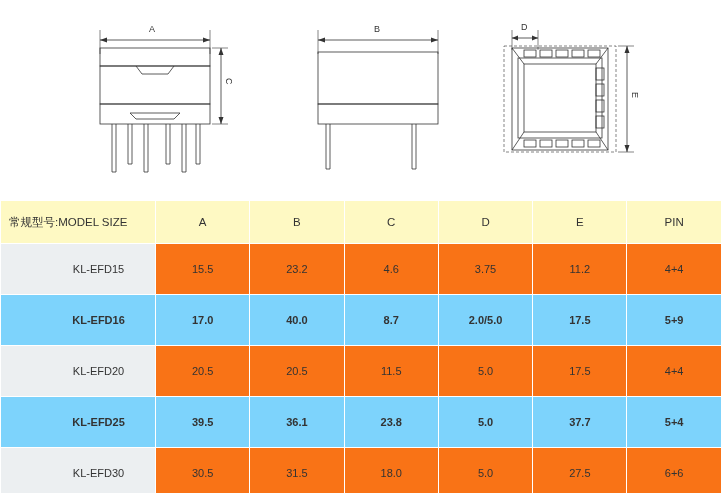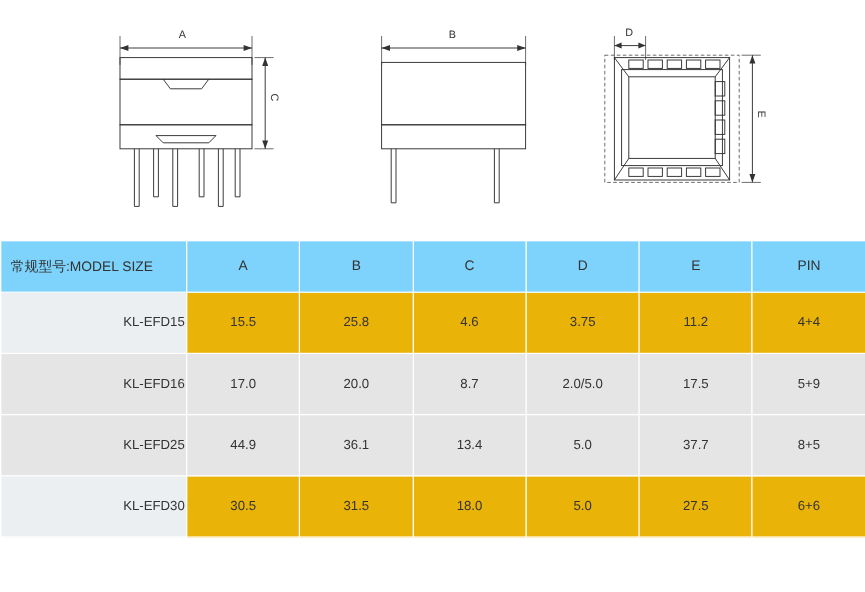--- a/index.html
+++ b/index.html
@@ -54,40 +54,40 @@
   table.spec col.cx { width: 94.3px; }
   table.spec col.cp { width: 94.3px; }
   table.spec th, table.spec td {
     border: 1px solid #ffffff;
     text-align: center;
     vertical-align: middle;
     font-size: 11px;
     color: #333333;
   }
   table.spec thead th {
-    background: #7dd3fc;
+    background: #fef9c3;
     height: 40px;
     font-weight: normal;
     font-size: 11.5px;
   }
   table.spec thead th.first {
     text-align: left;
     padding-left: 8px;
     font-size: 11.5px;
   }
   table.spec tbody td {
     height: 48px;
-    background: #eab308;
+    background: #f97316;
   }
   table.spec tbody td.first {
-    text-align: right;
+    text-align: center;
     padding-left: 42px;
     background: #eceff1;
   }
-  table.spec tbody tr.alt td { background: #e5e5e5; }
+  table.spec tbody tr.alt td { background: #7dd3fc; font-weight: bold; }
 </style>
 </head>
 <body>
 
 <div class="page">
 
   <div class="drawings">
 
     <div class="drawing" style="left:78px; top:14px;">
       <svg width="165" height="170" viewBox="0 0 165 170">
@@ -232,43 +232,52 @@
           <th>C</th>
           <th>D</th>
           <th>E</th>
           <th>PIN</th>
         </tr>
       </thead>
       <tbody>
         <tr>
           <td class="first">KL-EFD15</td>
           <td>15.5</td>
-          <td>25.8</td>
+          <td>23.2</td>
           <td>4.6</td>
           <td>3.75</td>
           <td>11.2</td>
           <td>4+4</td>
         </tr>
         <tr class="alt">
           <td class="first">KL-EFD16</td>
           <td>17.0</td>
-          <td>20.0</td>
+          <td>40.0</td>
           <td>8.7</td>
           <td>2.0/5.0</td>
           <td>17.5</td>
           <td>5+9</td>
         </tr>
+        <tr>
+          <td class="first">KL-EFD20</td>
+          <td>20.5</td>
+          <td>20.5</td>
+          <td>11.5</td>
+          <td>5.0</td>
+          <td>17.5</td>
+          <td>4+4</td>
+        </tr>
         <tr class="alt">
           <td class="first">KL-EFD25</td>
-          <td>44.9</td>
+          <td>39.5</td>
           <td>36.1</td>
-          <td>13.4</td>
+          <td>23.8</td>
           <td>5.0</td>
           <td>37.7</td>
-          <td>8+5</td>
+          <td>5+4</td>
         </tr>
         <tr>
           <td class="first">KL-EFD30</td>
           <td>30.5</td>
           <td>31.5</td>
           <td>18.0</td>
           <td>5.0</td>
           <td>27.5</td>
           <td>6+6</td>
         </tr>

